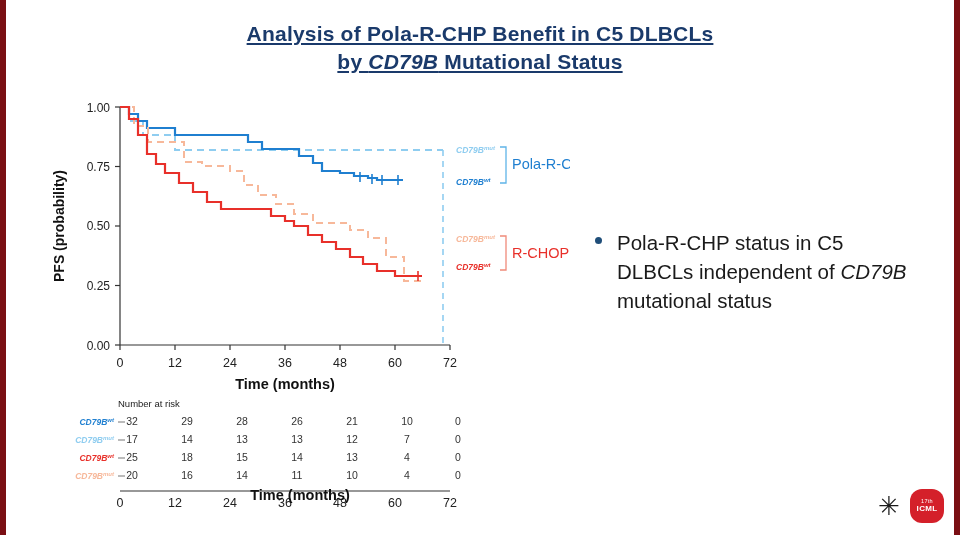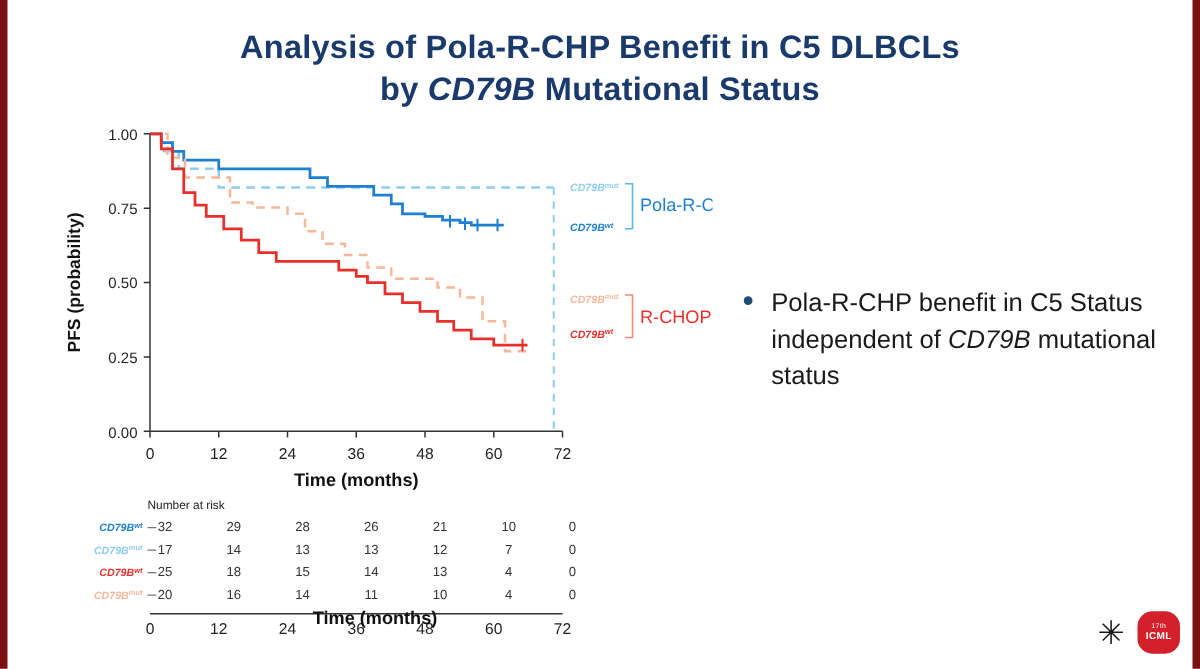--- a/index.html
+++ b/index.html
@@ -33,24 +33,25 @@
     width: 6px; height: 535px;
     background: #7a0f14;
   }
   .title {
     position: absolute;
     left: 80px;
     top: 20px;
     width: 800px;
     text-align: center;
     color: #1a3a6b;
-    font-size: 26px;
+    font-size: 21px;
     font-weight: bold;
     line-height: 1.32;
     letter-spacing: 0.2px;
+    text-decoration: underline;
   }
   .title .it { font-style: italic; }
 
   .chart-area {
     position: absolute;
     left: 30px;
     top: 95px;
     width: 540px;
     height: 420px;
   }
@@ -256,21 +257,21 @@
         <text x="420" y="412">72</text>
       </g>
     </svg>
   </div>
 
   <div style="position:absolute;left:30px;top:487px;width:540px;text-align:center;font-size:14.5px;font-weight:bold;color:#111;">Time (months)</div>
 
   <div class="bullet-panel">
     <span class="dot"></span>
     <span class="btxt">
-      <span>Pola-R-CHP benefit in C5 Status independent of </span><span class="it">CD79B</span><span> mutational status</span>
+      <span>Pola-R-CHP status in C5 DLBCLs independent of </span><span class="it">CD79B</span><span> mutational status</span>
     </span>
   </div>
 
   <div class="logo-star">✳</div>
   <div class="logo-icml">
     <span class="sm">17th</span>
     <span>ICML</span>
   </div>
 
 </div>

